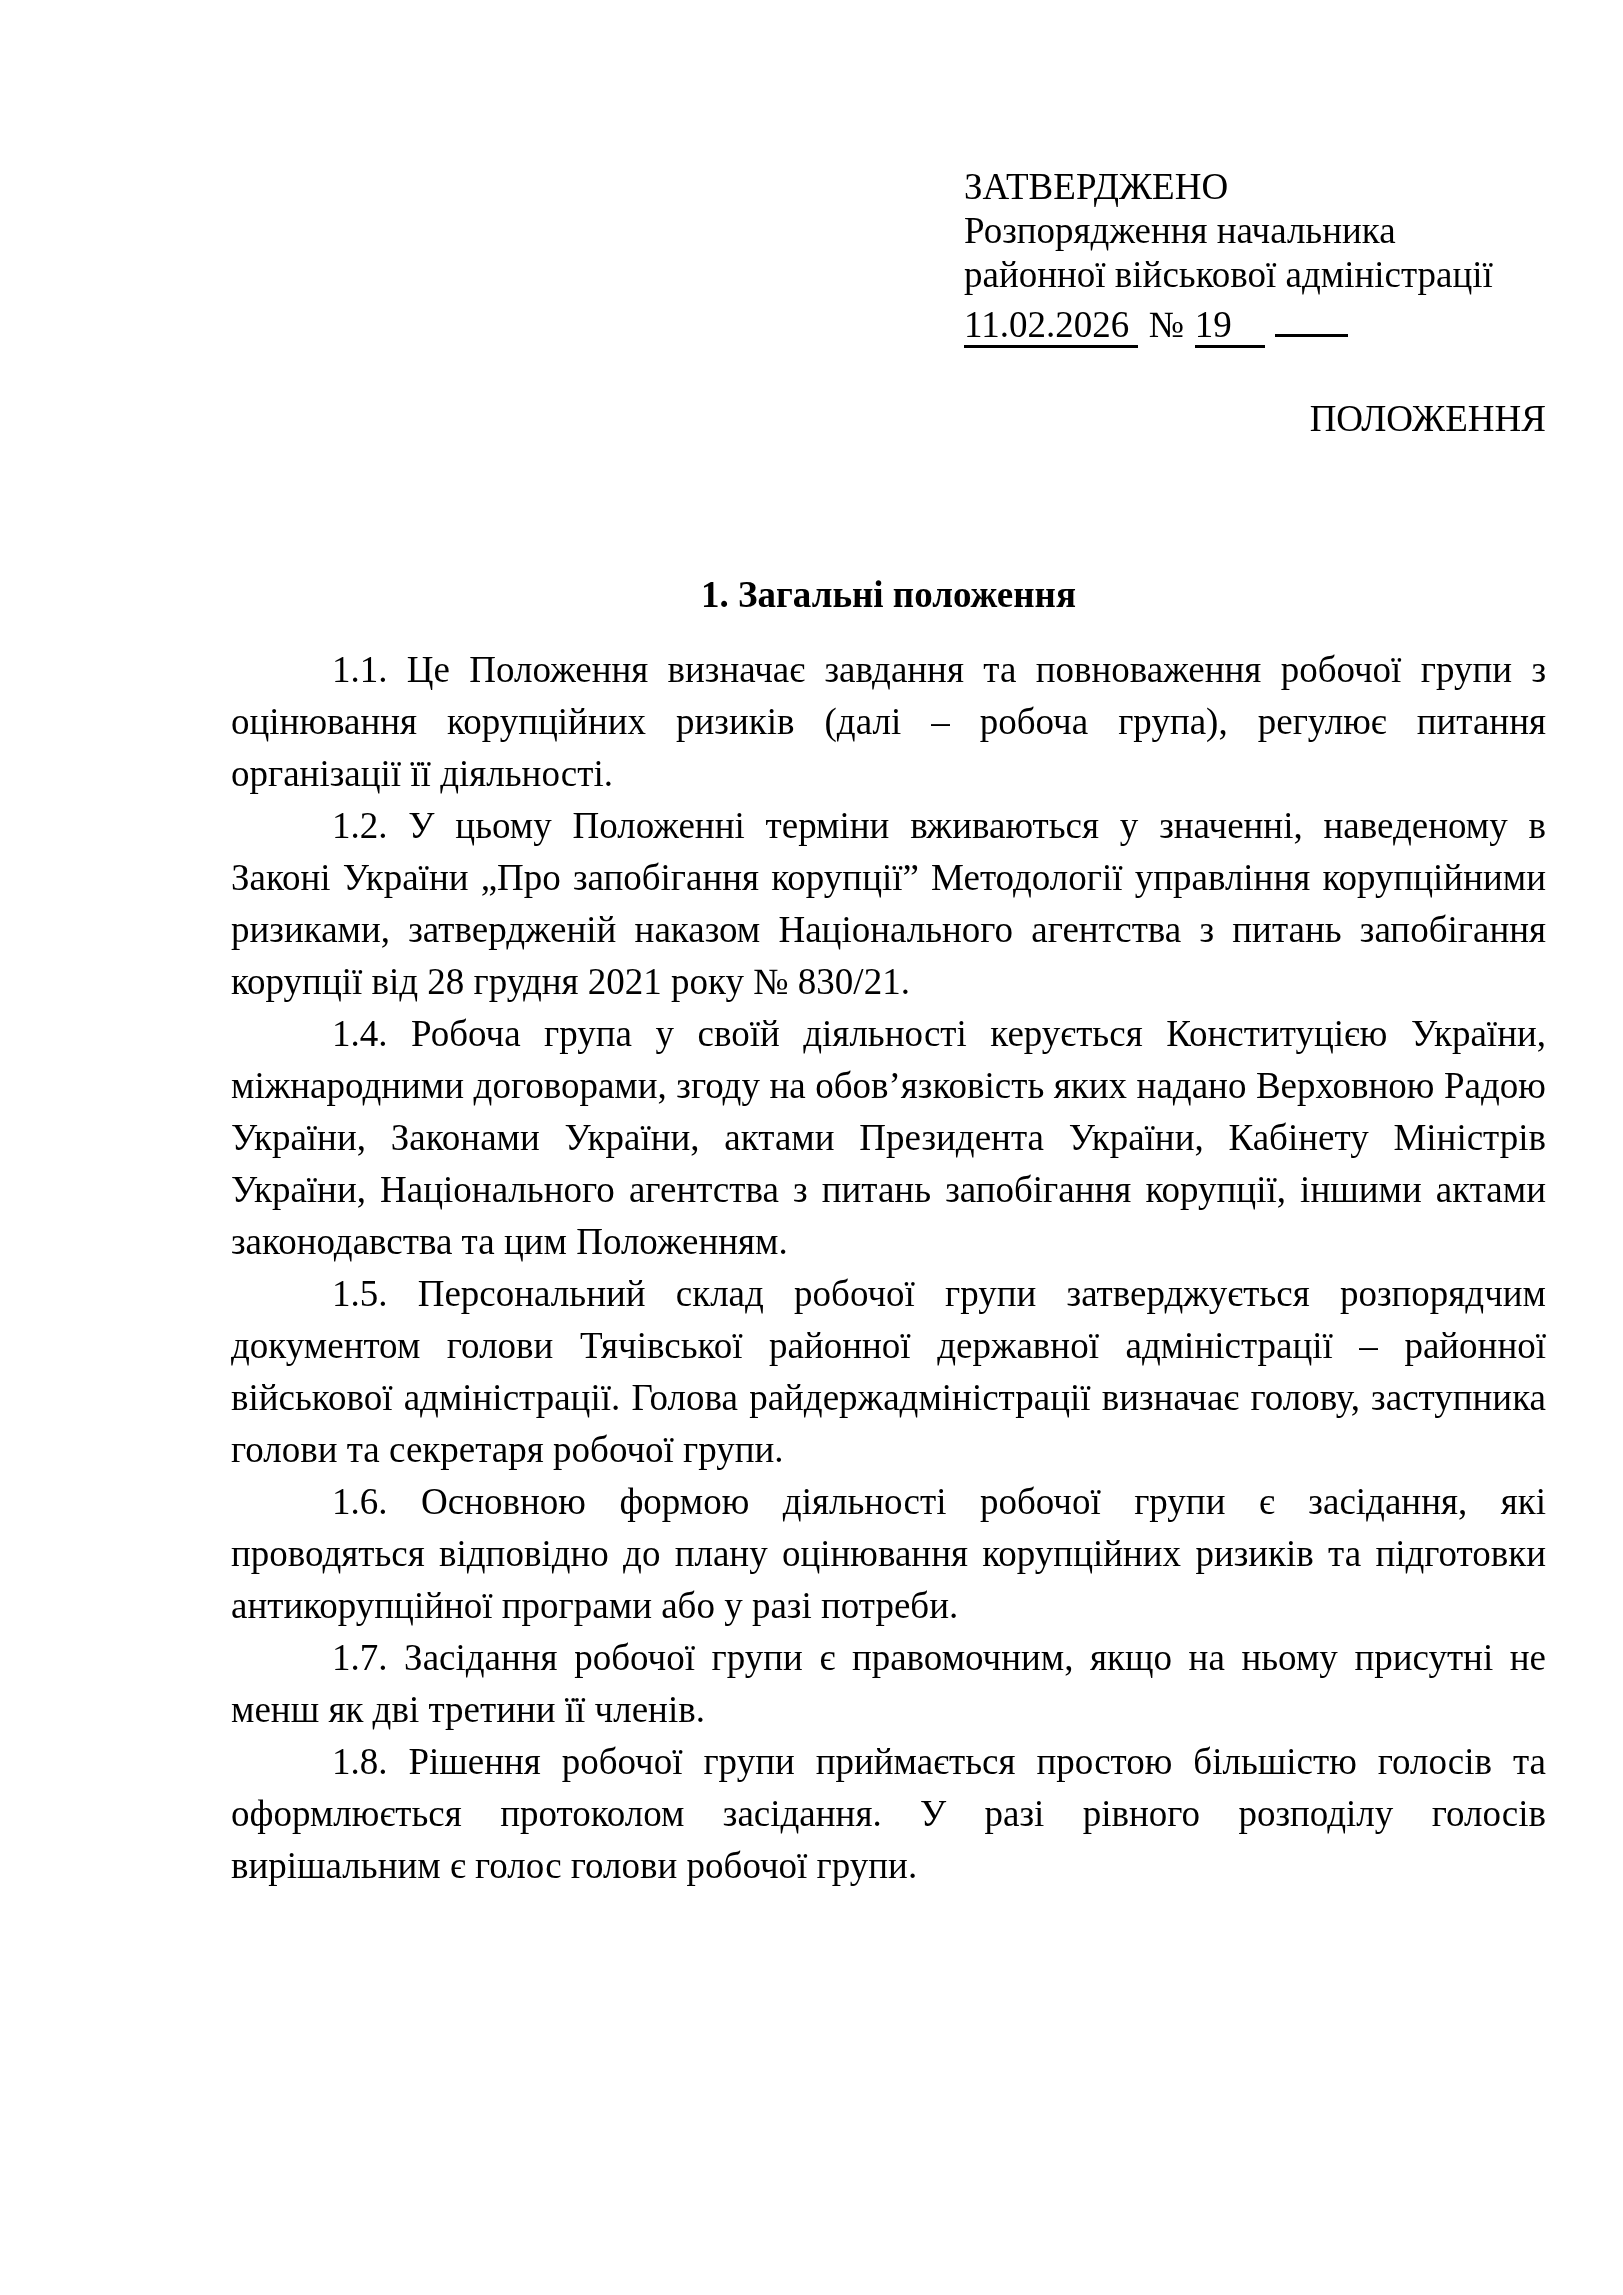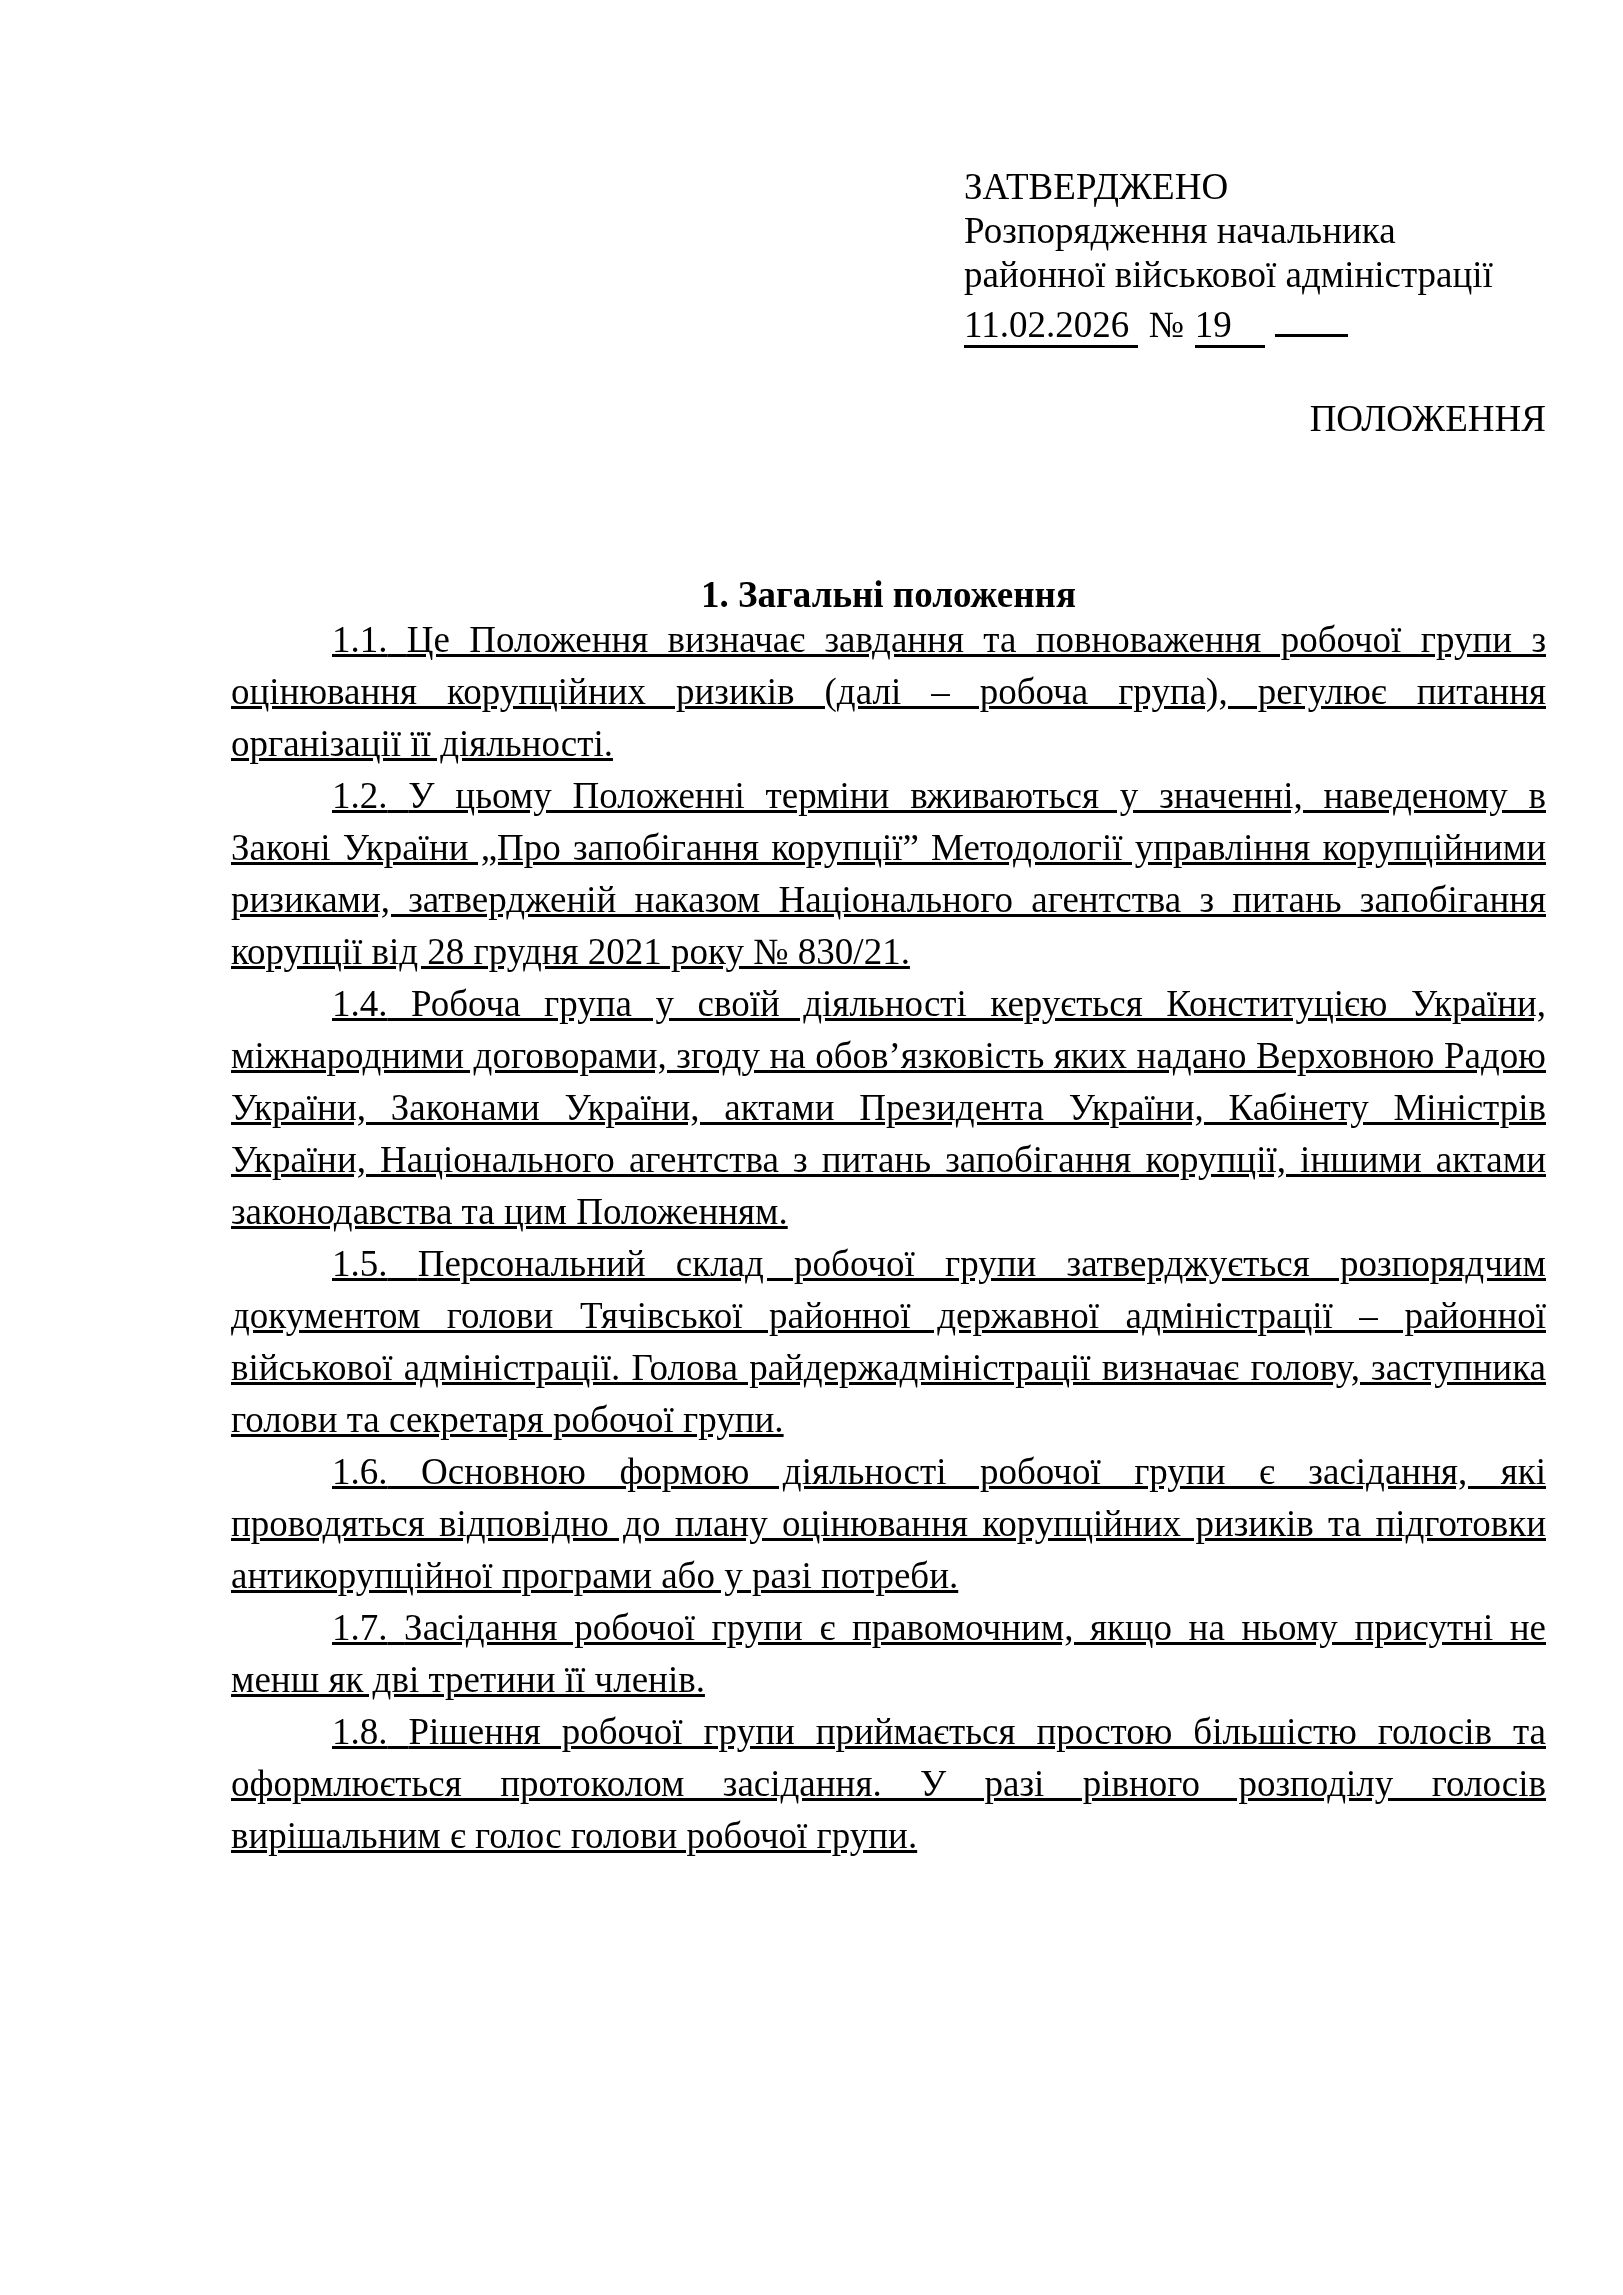--- a/index.html
+++ b/index.html
@@ -47,27 +47,26 @@
     width: 1315px;
     text-align: center;
     font-size: 37px;
     line-height: 48px;
     font-weight: bold;
   }
   
   .body-text {
     position: absolute;
     left: 231px;
-    top: 614px;
+    top: 644px;
     width: 1315px;
     font-size: 37px;
     line-height: 52px;
     text-align: justify;
     text-align-last: left;
-    text-decoration: underline;
   }
   .body-text p {
     margin: 0;
     padding: 0;
     text-indent: 101px;
   }
 </style>
 </head>
 <body>
 

